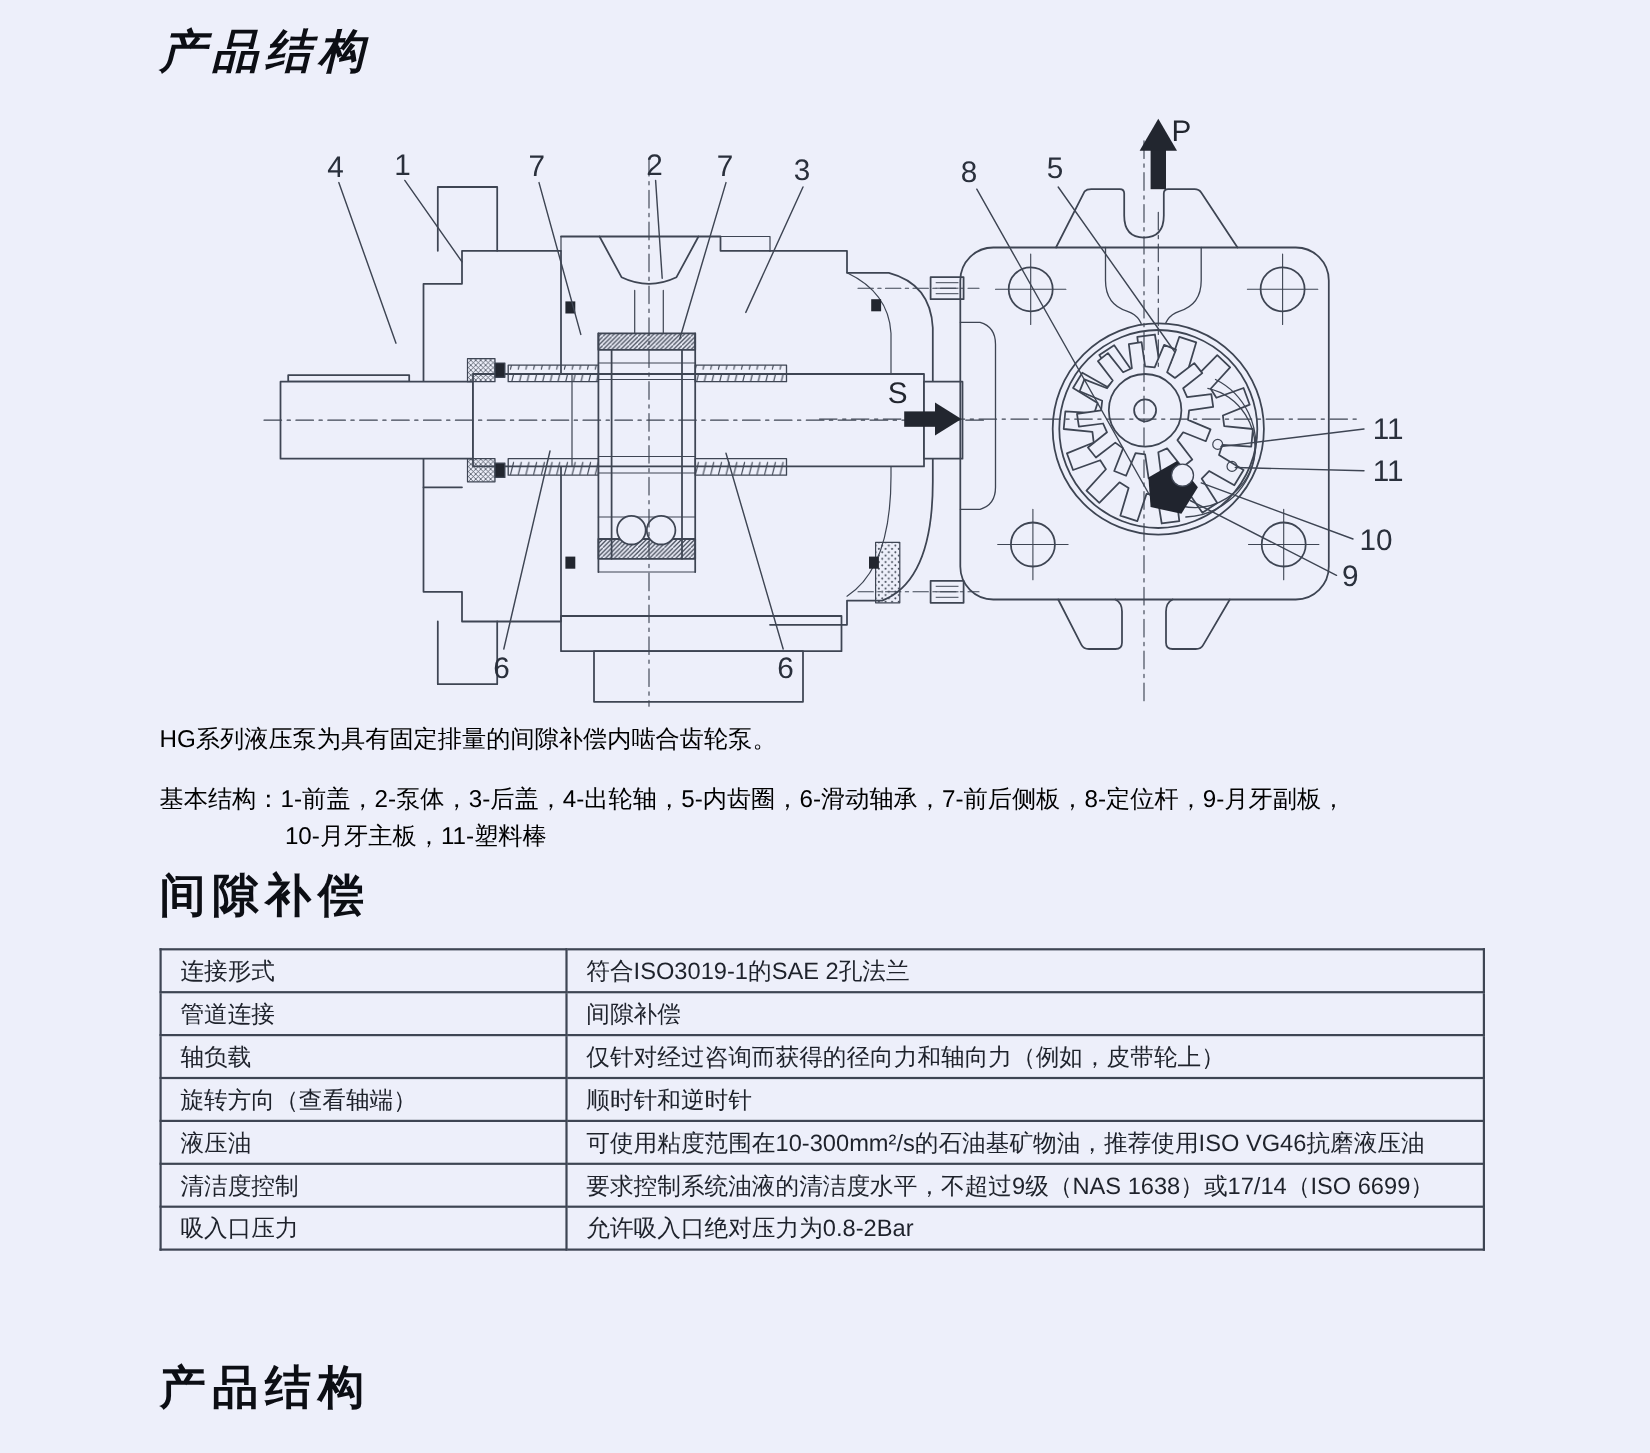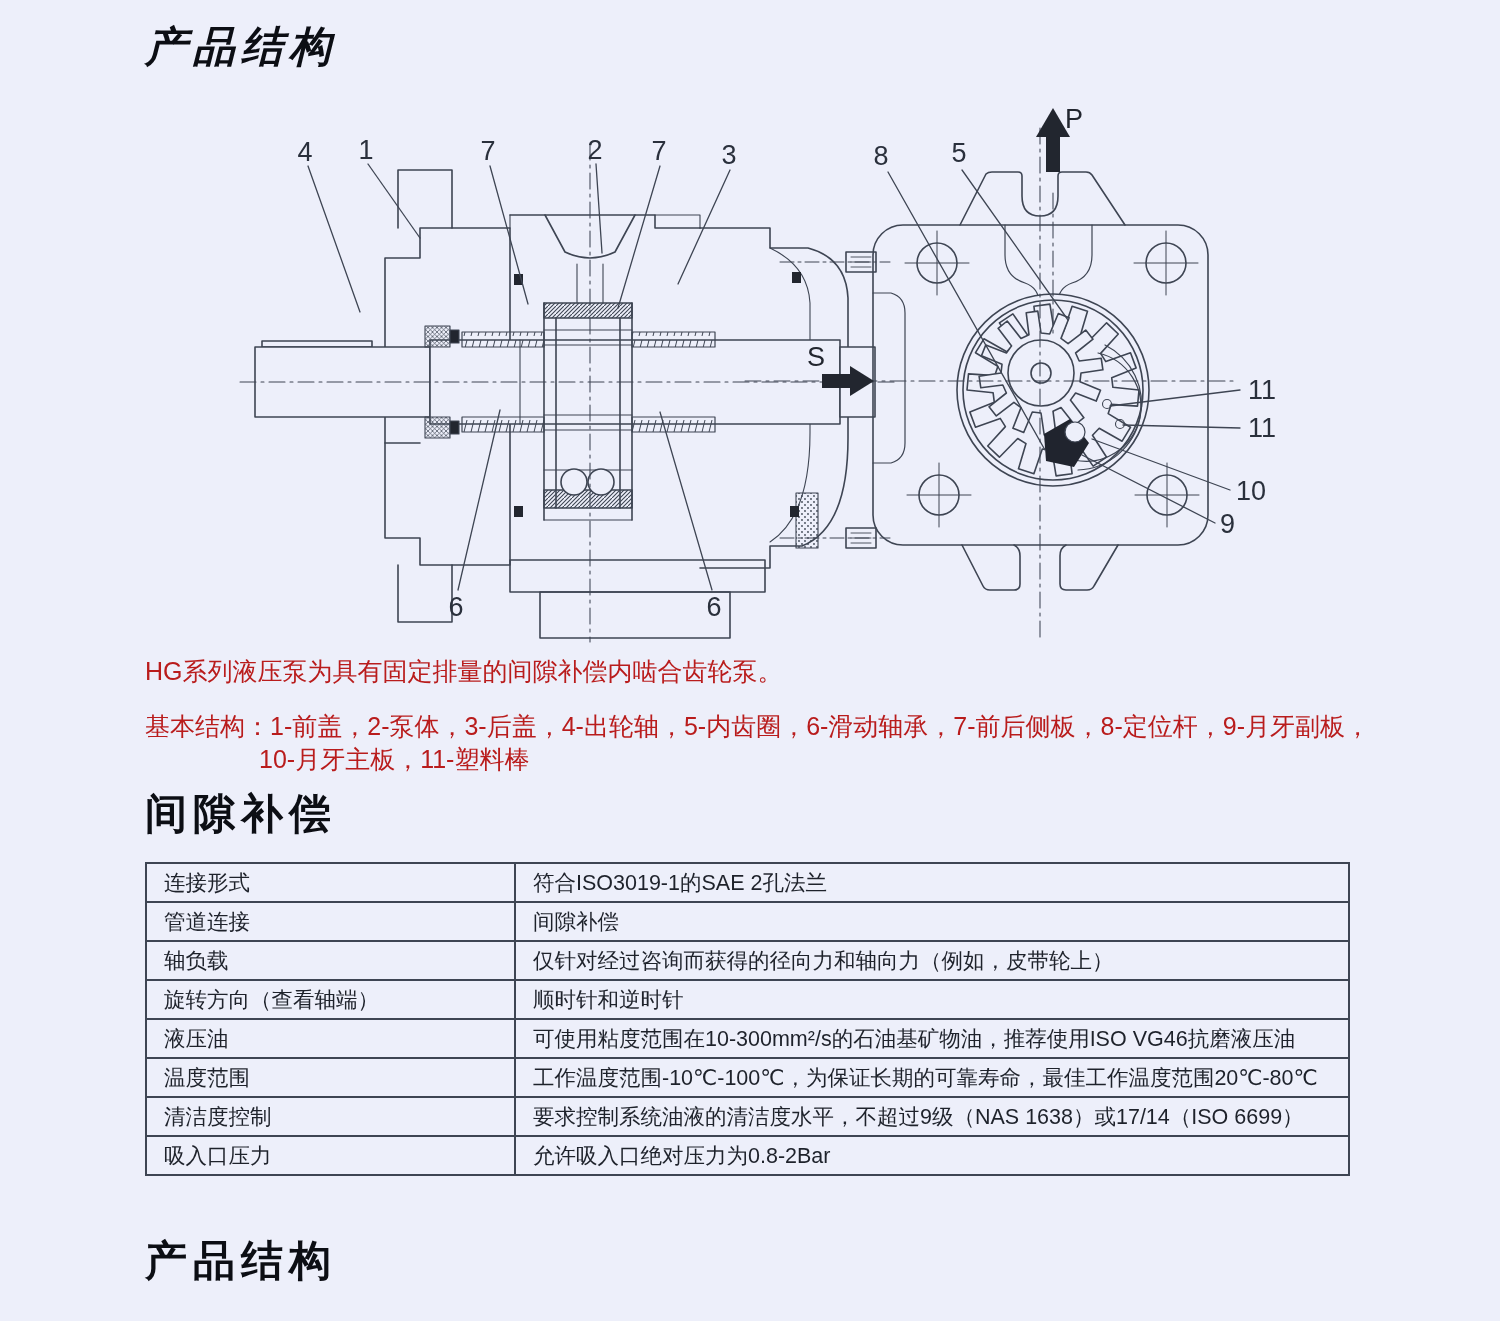--- a/index.html
+++ b/index.html
@@ -7,21 +7,21 @@
     width:1500px;height:1321px;position:relative;
     background:#edeffa;
     font-family:"Liberation Sans","DejaVu Sans",sans-serif;
     color:#1c212c;overflow:hidden;
   }
   .abs{position:absolute;}
   h1.sec{
     font-size:42px;font-weight:700;color:#0c0e14;
     letter-spacing:6px;margin:0;line-height:1.1;
   }
-  .desc{font-size:25px;color:#b91c1c;line-height:33px;white-space:nowrap;}
+  .desc{font-size:22px;color:#000000;line-height:33px;white-space:nowrap;}
   table.spec{
     border-collapse:collapse;table-layout:fixed;
     width:1205px;font-size:21.5px;color:#1e222b;
   }
   table.spec td{
     border:2px solid #3e4553;height:37px;padding:0 0 0 17px;
     white-space:nowrap;overflow:hidden;vertical-align:middle;
   }
   table.spec td.k{width:350px;}
   svg text{font-family:"Liberation Sans","DejaVu Sans",sans-serif;}
@@ -255,24 +255,20 @@
     </tr>
     <tr>
       <td class="k">旋转方向（查看轴端）</td>
       <td>顺时针和逆时针</td>
     </tr>
     <tr>
       <td class="k">液压油</td>
       <td>可使用粘度范围在10-300mm²/s的石油基矿物油，推荐使用ISO VG46抗磨液压油</td>
     </tr>
     <tr>
-      <td class="k">温度范围</td>
-      <td>工作温度范围-10℃-100℃，为保证长期的可靠寿命，最佳工作温度范围20℃-80℃</td>
-    </tr>
-    <tr>
       <td class="k">清洁度控制</td>
       <td>要求控制系统油液的清洁度水平，不超过9级（NAS 1638）或17/14（ISO 6699）</td>
     </tr>
     <tr>
       <td class="k">吸入口压力</td>
       <td>允许吸入口绝对压力为0.8-2Bar</td>
     </tr>
   </tbody>
 </table>
 

